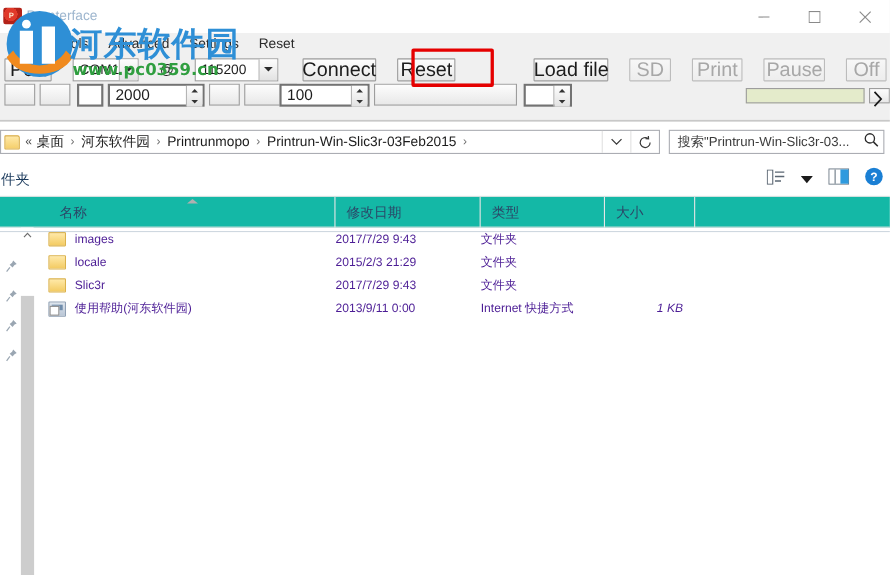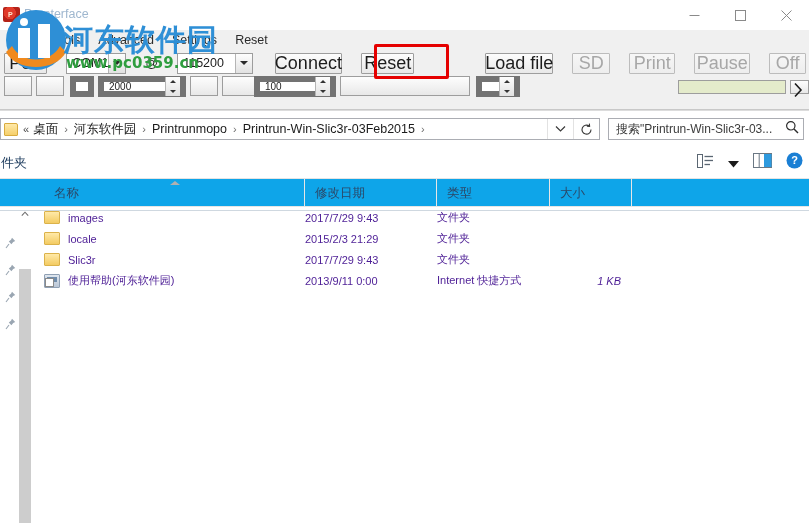--- a/index.html
+++ b/index.html
@@ -81,22 +81,22 @@
   }
   .tri-down { width:0;height:0;border-left:4px solid transparent;border-right:4px solid transparent;border-top:4px solid #2b2b2b; }
   .pf-at { font-size: 12.5px; color: #1c1c1c; margin: 0 3px 0 1px; }
 
   
   .pf-toolbar2 {
     position: absolute; left: 0; top: 76px; width: 809px; height: 24px;
     background: #f0f0f0; overflow: hidden;
   }
   .spin {
-    position: absolute; height: 21px; background: #fff; border: 6px solid #737373;
-    font-size: 10px; color: #1c1c1c; padding-left: 5px; display: flex; align-items: center;
+    position: absolute; height: 21px; background: #fff; border: 2px solid #737373;
+    font-size: 14px; color: #1c1c1c; padding-left: 5px; display: flex; 
   }
   .spin .sarrows {
     width: 15px; height: 19px; margin-left: auto;
     background: linear-gradient(#fdfdfd, #e2e2e2); border-left: 1px solid #b5b5b5;
     display: flex; flex-direction: column; align-items: center; justify-content: space-around;
   }
   .tri-up-s { width:0;height:0;border-left:3px solid transparent;border-right:3px solid transparent;border-bottom:3px solid #333; }
   .tri-down-s { width:0;height:0;border-left:3px solid transparent;border-right:3px solid transparent;border-top:3px solid #333; }
   .pf-green-bar {
     position: absolute; left: 678px; top: 80px; width: 108px; height: 14px;
@@ -165,21 +165,21 @@
   .ex-toolbar {
     position: absolute; left: 0; top: 36px; width: 809px; height: 32px;
     background: #ffffff; border-bottom: 1px solid #e4e4e4;
     display: flex; align-items: center;
   }
   .ex-tb-label { position: absolute; left: -12px; top: 7px; font-size: 13px; color: #1b3a5c; white-space: nowrap; }
   .ex-tb-right { position: absolute; right: 6px; top: 5px; display: flex; align-items: center; gap: 14px; }
 
   .ex-colhead {
     position: absolute; left: 0; top: 68px; width: 809px; height: 28px;
-    background: #0ea5e9; border-bottom: 1px solid #e6e6e6;
+    background: #14b8a6; border-bottom: 1px solid #e6e6e6;
   }
   .colh {
     position: absolute; top: 0; height: 28px;
     display: flex; align-items: center;
     font-size: 12.5px; color: #2b4868; padding-left: 10px;
     border-right: 1px solid #e6e6e6;
   }
   .sort-caret {
     position: absolute; top: 2px; left: 50%; margin-left: -4px;
     width: 0; height: 0; border-left: 5px solid transparent; border-right: 5px solid transparent;

